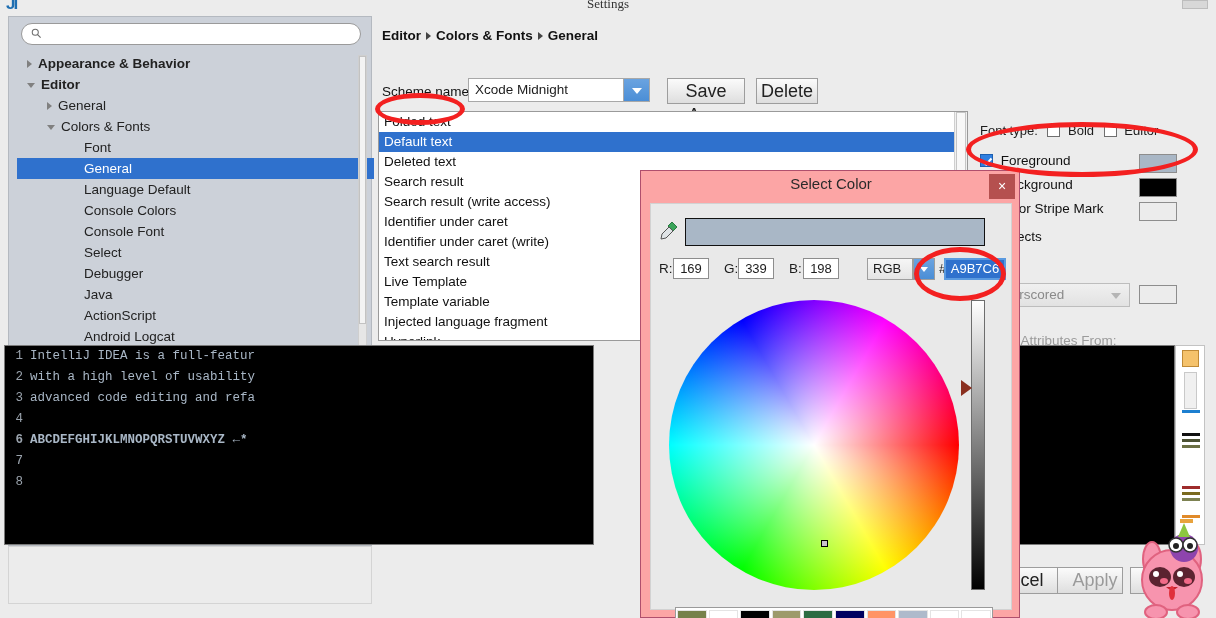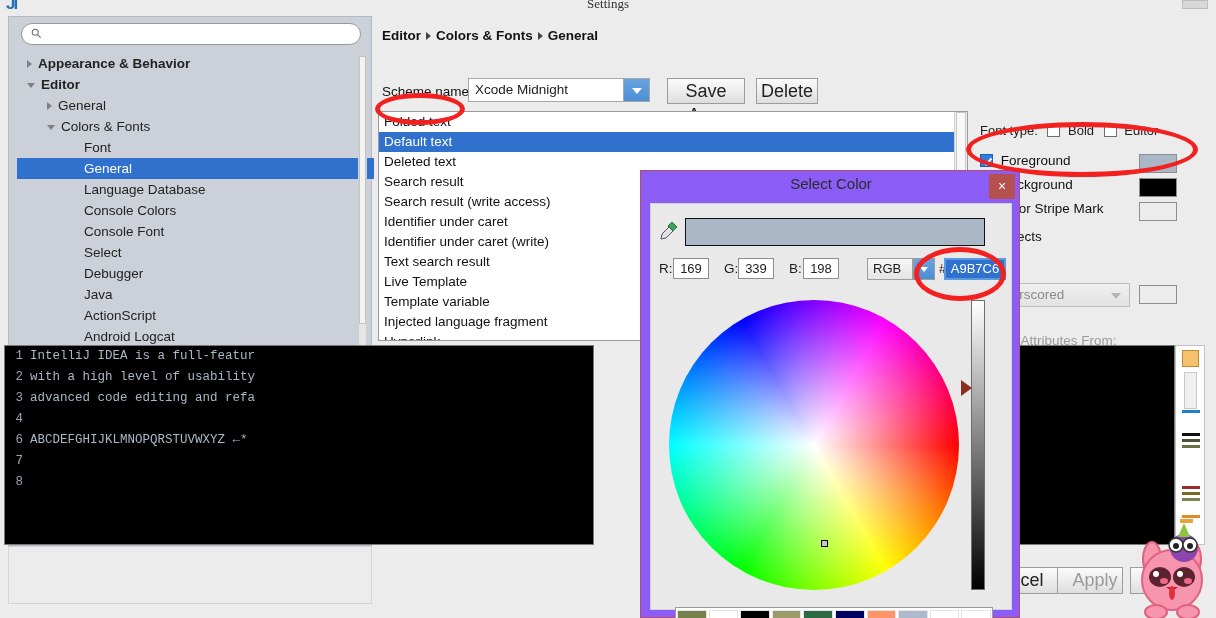--- a/index.html
+++ b/index.html
@@ -122,21 +122,21 @@
   .mk { position:absolute; left:6px; width:18px; height:3px; }
 
   
   #btn-cancel { left:994px; top:567px; width:66px; height:27px; }
   #btn-apply  { left:1057px; top:567px; width:66px; height:27px;padding-left:10px; }
   #btn-extra  { left:1130px; top:567px; width:66px; height:27px; }
   .btn.dis { color:#9a9a9a; }
 
   
   #dialog { left:640px; top:170px; width:380px; height:448px;
-     background:#8b5cf6; border:1px solid #b04f6d; }
+     background:#fca5a5; border:1px solid #b04f6d; }
   #dlg-title { position:absolute; left:0; top:4px; width:380px; text-align:center;
      font-size:15px; color:#2b2b2b; }
   #dlg-close { position:absolute; right:4px; top:3px; width:26px; height:25px;
      background:#b5504f; color:#fff; font-size:14px; text-align:center; line-height:24px; }
   #dlg-body { position:absolute; left:9px; top:32px; width:362px; height:407px;
      background:#e9e9e9; border:1px solid #d2d2d2; }
   #eyedropper { position:absolute; left:8px; top:16px; width:20px; height:22px; }
   #color-preview { position:absolute; left:34px; top:14px; width:300px; height:28px;
      background:#a9b7c6; border:1px solid #111; }
   .rgbgrp { position:absolute; top:54px; font-size:13.5px; }
@@ -201,21 +201,21 @@
     </svg>
     <input id="search-input" type="text" placeholder="" style="">
   </div>
   <div id="tree">
       <div class="trow"><span class="arrow right" style="margin-left: 10px;"></span><span class="tw" style="font-weight: bold;">Appearance &amp; Behavior</span></div>
       <div class="trow"><span class="arrow down" style="margin-left: 10px;"></span><span class="tw" style="font-weight: bold;">Editor</span></div>
       <div class="trow"><span class="arrow right" style="margin-left: 30px;"></span><span class="tw">General</span></div>
       <div class="trow"><span class="arrow down" style="margin-left: 30px;"></span><span class="tw">Colors &amp; Fonts</span></div>
       <div class="trow"><span class="arrow none" style="margin-left: 50px; width: 11px; margin-right: 6px;"></span><span class="tw">Font</span></div>
       <div class="trow sel"><span class="arrow none" style="margin-left: 50px; width: 11px; margin-right: 6px;"></span><span class="tw">General</span></div>
-      <div class="trow"><span class="arrow none" style="margin-left: 50px; width: 11px; margin-right: 6px;"></span><span class="tw">Language Database</span></div>
+      <div class="trow"><span class="arrow none" style="margin-left: 50px; width: 11px; margin-right: 6px;"></span><span class="tw">Language Default</span></div>
       <div class="trow"><span class="arrow none" style="margin-left: 50px; width: 11px; margin-right: 6px;"></span><span class="tw">Console Colors</span></div>
       <div class="trow"><span class="arrow none" style="margin-left: 50px; width: 11px; margin-right: 6px;"></span><span class="tw">Console Font</span></div>
       <div class="trow"><span class="arrow none" style="margin-left: 50px; width: 11px; margin-right: 6px;"></span><span class="tw">Select</span></div>
       <div class="trow"><span class="arrow none" style="margin-left: 50px; width: 11px; margin-right: 6px;"></span><span class="tw">Debugger</span></div>
       <div class="trow"><span class="arrow none" style="margin-left: 50px; width: 11px; margin-right: 6px;"></span><span class="tw">Java</span></div>
       <div class="trow"><span class="arrow none" style="margin-left: 50px; width: 11px; margin-right: 6px;"></span><span class="tw">ActionScript</span></div>
       <div class="trow"><span class="arrow none" style="margin-left: 50px; width: 11px; margin-right: 6px;"></span><span class="tw">Android Logcat</span></div>
       <div class="trow"><span class="arrow none" style="margin-left: 50px; width: 11px; margin-right: 6px;"></span><span class="tw">CFML</span></div>
       <div class="trow"><span class="arrow none" style="margin-left: 50px; width: 11px; margin-right: 6px;"></span><span class="tw">CoffeeScript</span></div>
       <div class="trow"><span class="arrow none" style="margin-left: 50px; width: 11px; margin-right: 6px;"></span><span class="tw">CSS</span></div>
@@ -307,21 +307,21 @@
 
     <div id="inherit-label">Inherit Attributes From:</div>
   </div>
 </div>
 
 <div class="abs" id="preview" style="background: rgb(0, 0, 0);">
     <div class="pline" style="color: rgb(169, 183, 198);"><span class="ln">1</span><span>IntelliJ IDEA is a full-featur</span></div>
     <div class="pline" style="color: rgb(169, 183, 198);"><span class="ln">2</span><span>with a high level of usability</span></div>
     <div class="pline" style="color: rgb(169, 183, 198);"><span class="ln">3</span><span>advanced code editing and refa</span></div>
     <div class="pline" style="color: rgb(169, 183, 198);"><span class="ln">4</span><span></span></div>
-    <div class="pline" style="color: rgb(169, 183, 198);"><span class="ln">6</span><span>ABCDEFGHIJKLMNOPQRSTUVWXYZ ←*</span></div>
+    <div class="pline" style="color: rgb(169, 183, 198); font-weight: bold;"><span class="ln">6</span><span>ABCDEFGHIJKLMNOPQRSTUVWXYZ ←*</span></div>
     <div class="pline" style="color: rgb(169, 183, 198);"><span class="ln">7</span><span></span></div>
     <div class="pline" style="color: rgb(169, 183, 198);"><span class="ln">8</span><span></span></div>
   </div>
 <div class="abs" id="preview-right-blk"></div>
 
 <div class="abs" id="marker-col">
   <div class="sq"></div>
   <div class="vt"></div>
   <div id="marker-items">
       <div class="mk" style="top: 64px; background: rgb(29, 127, 208);"></div>

